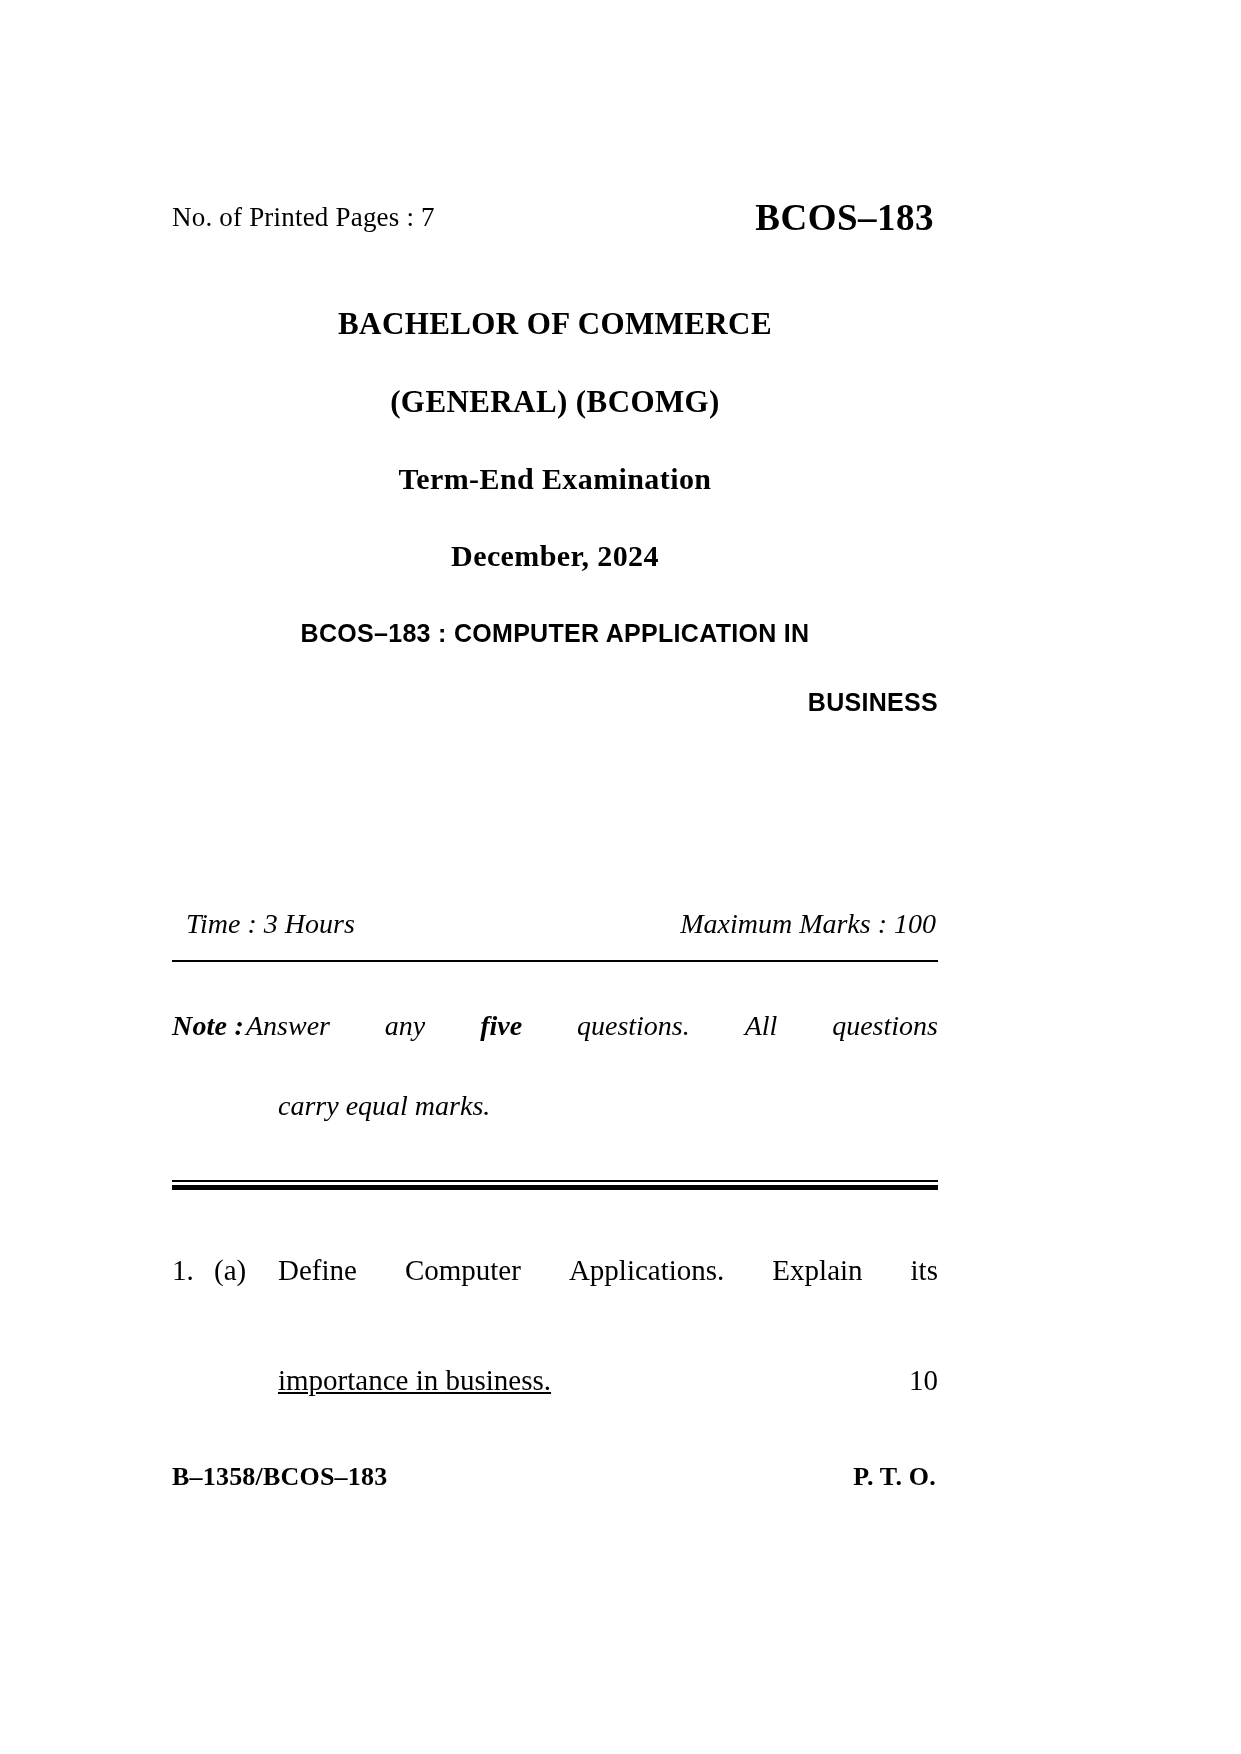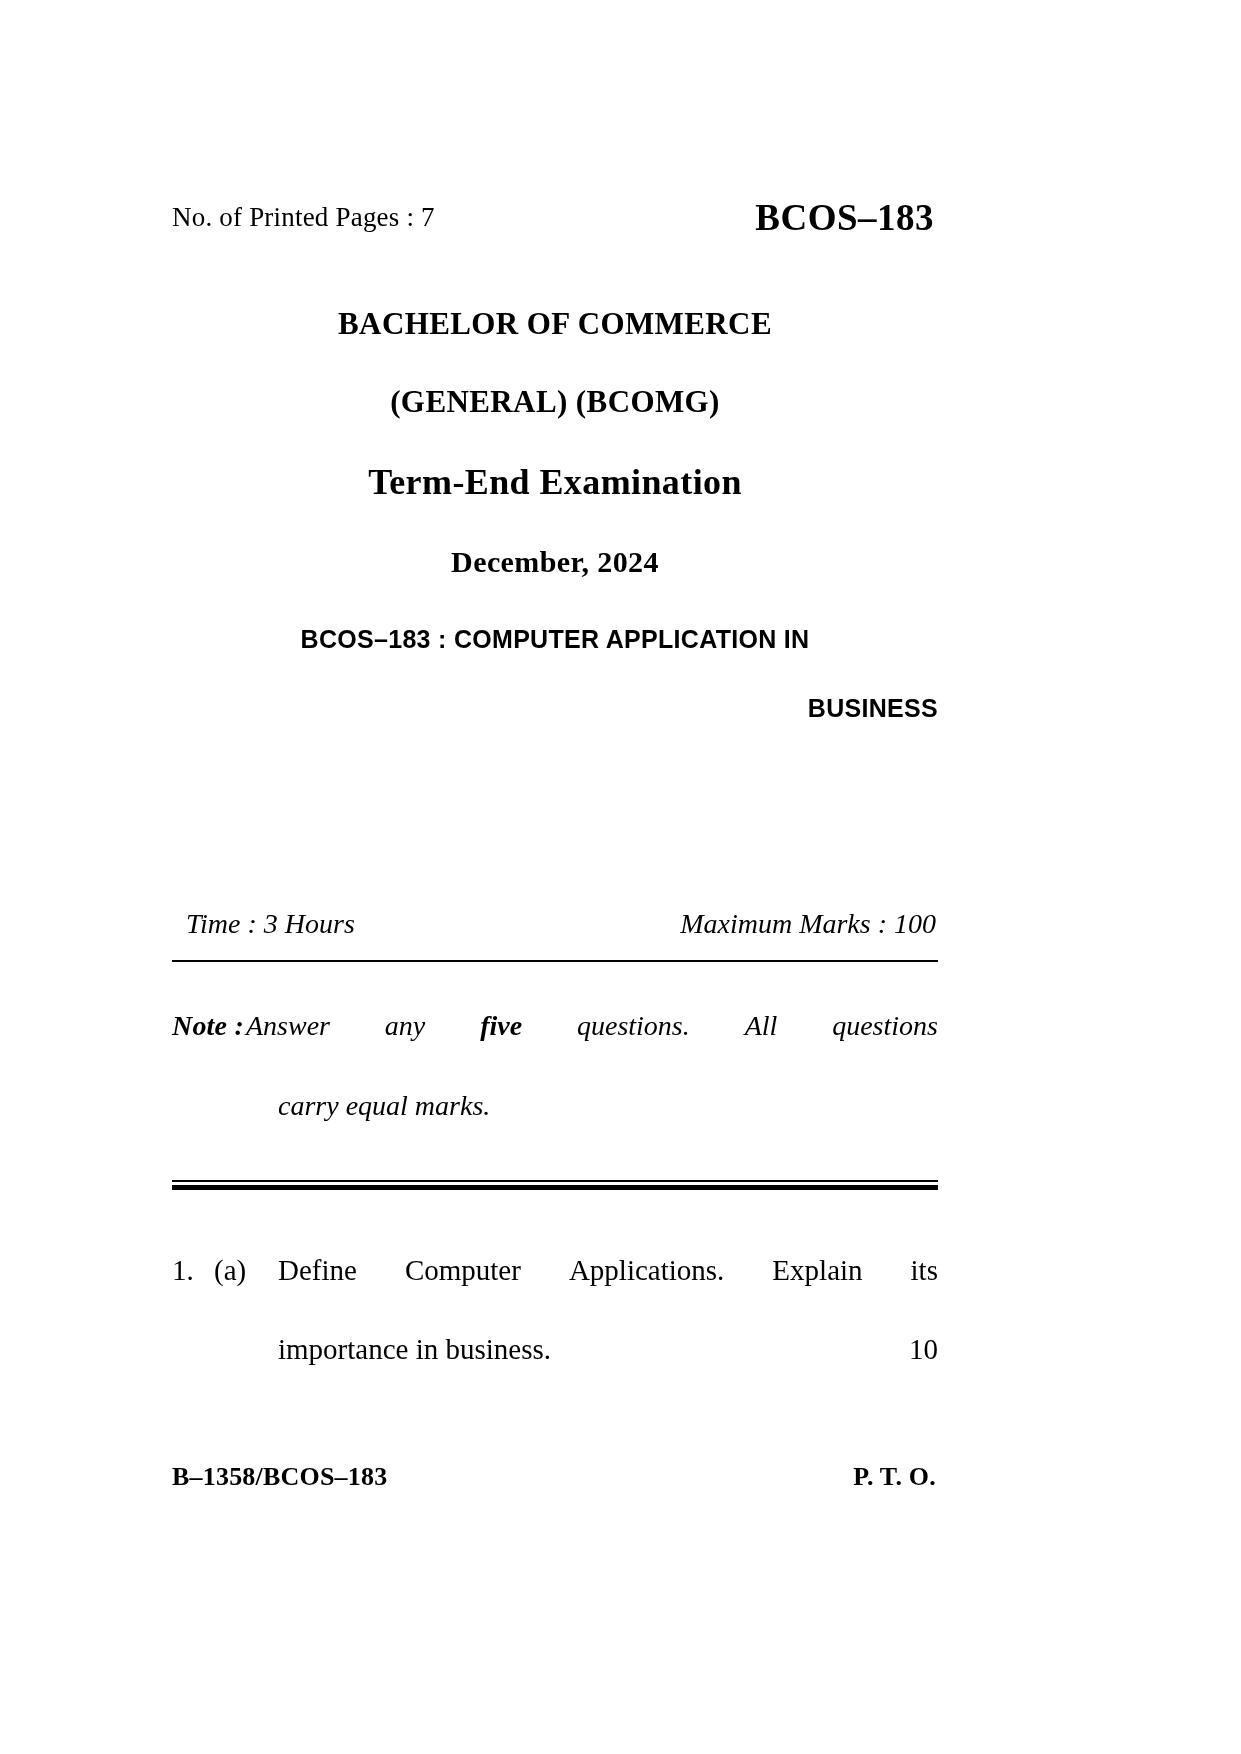--- a/index.html
+++ b/index.html
@@ -72,21 +72,21 @@
   .title-line {
     font-family: "Liberation Serif", serif;
     font-weight: bold;
     font-size: 31px;
     letter-spacing: 0.4px;
     line-height: 1;
     margin-bottom: 47px;
   }
   .title-line.l1 { font-size: 31px; }
   .title-line.l2 { font-size: 31px; }
-  .title-line.l3 { font-size: 36px; }
+  .title-line.l3 { font-size: 30px; }
   .title-line.l4 { font-size: 30px; margin-bottom: 50px; }
 
   .subject-line {
     font-family: "Liberation Sans", sans-serif;
     font-weight: bold;
     font-size: 25px;
     letter-spacing: 0.3px;
     line-height: 1;
     margin-bottom: 44px;
     margin-top: 28px;
@@ -218,25 +218,27 @@
     gap: 28px;
   }
   .q-line2 {
     display: flex;
     align-items: baseline;
     padding-left: 106px;
   }
   .q-line2 .q-cont {
     flex: 1 1 auto;
     white-space: nowrap;
+    text-decoration: underline;
   }
   .q-marks {
     flex: 0 0 auto;
     white-space: nowrap;
     padding-left: 20px;
+    margin-top: 31px;
   }
 
   
   .footer {
     position: absolute;
     top: 1462px;
     left: 0;
     width: 766px;
     height: 40px;
   }

